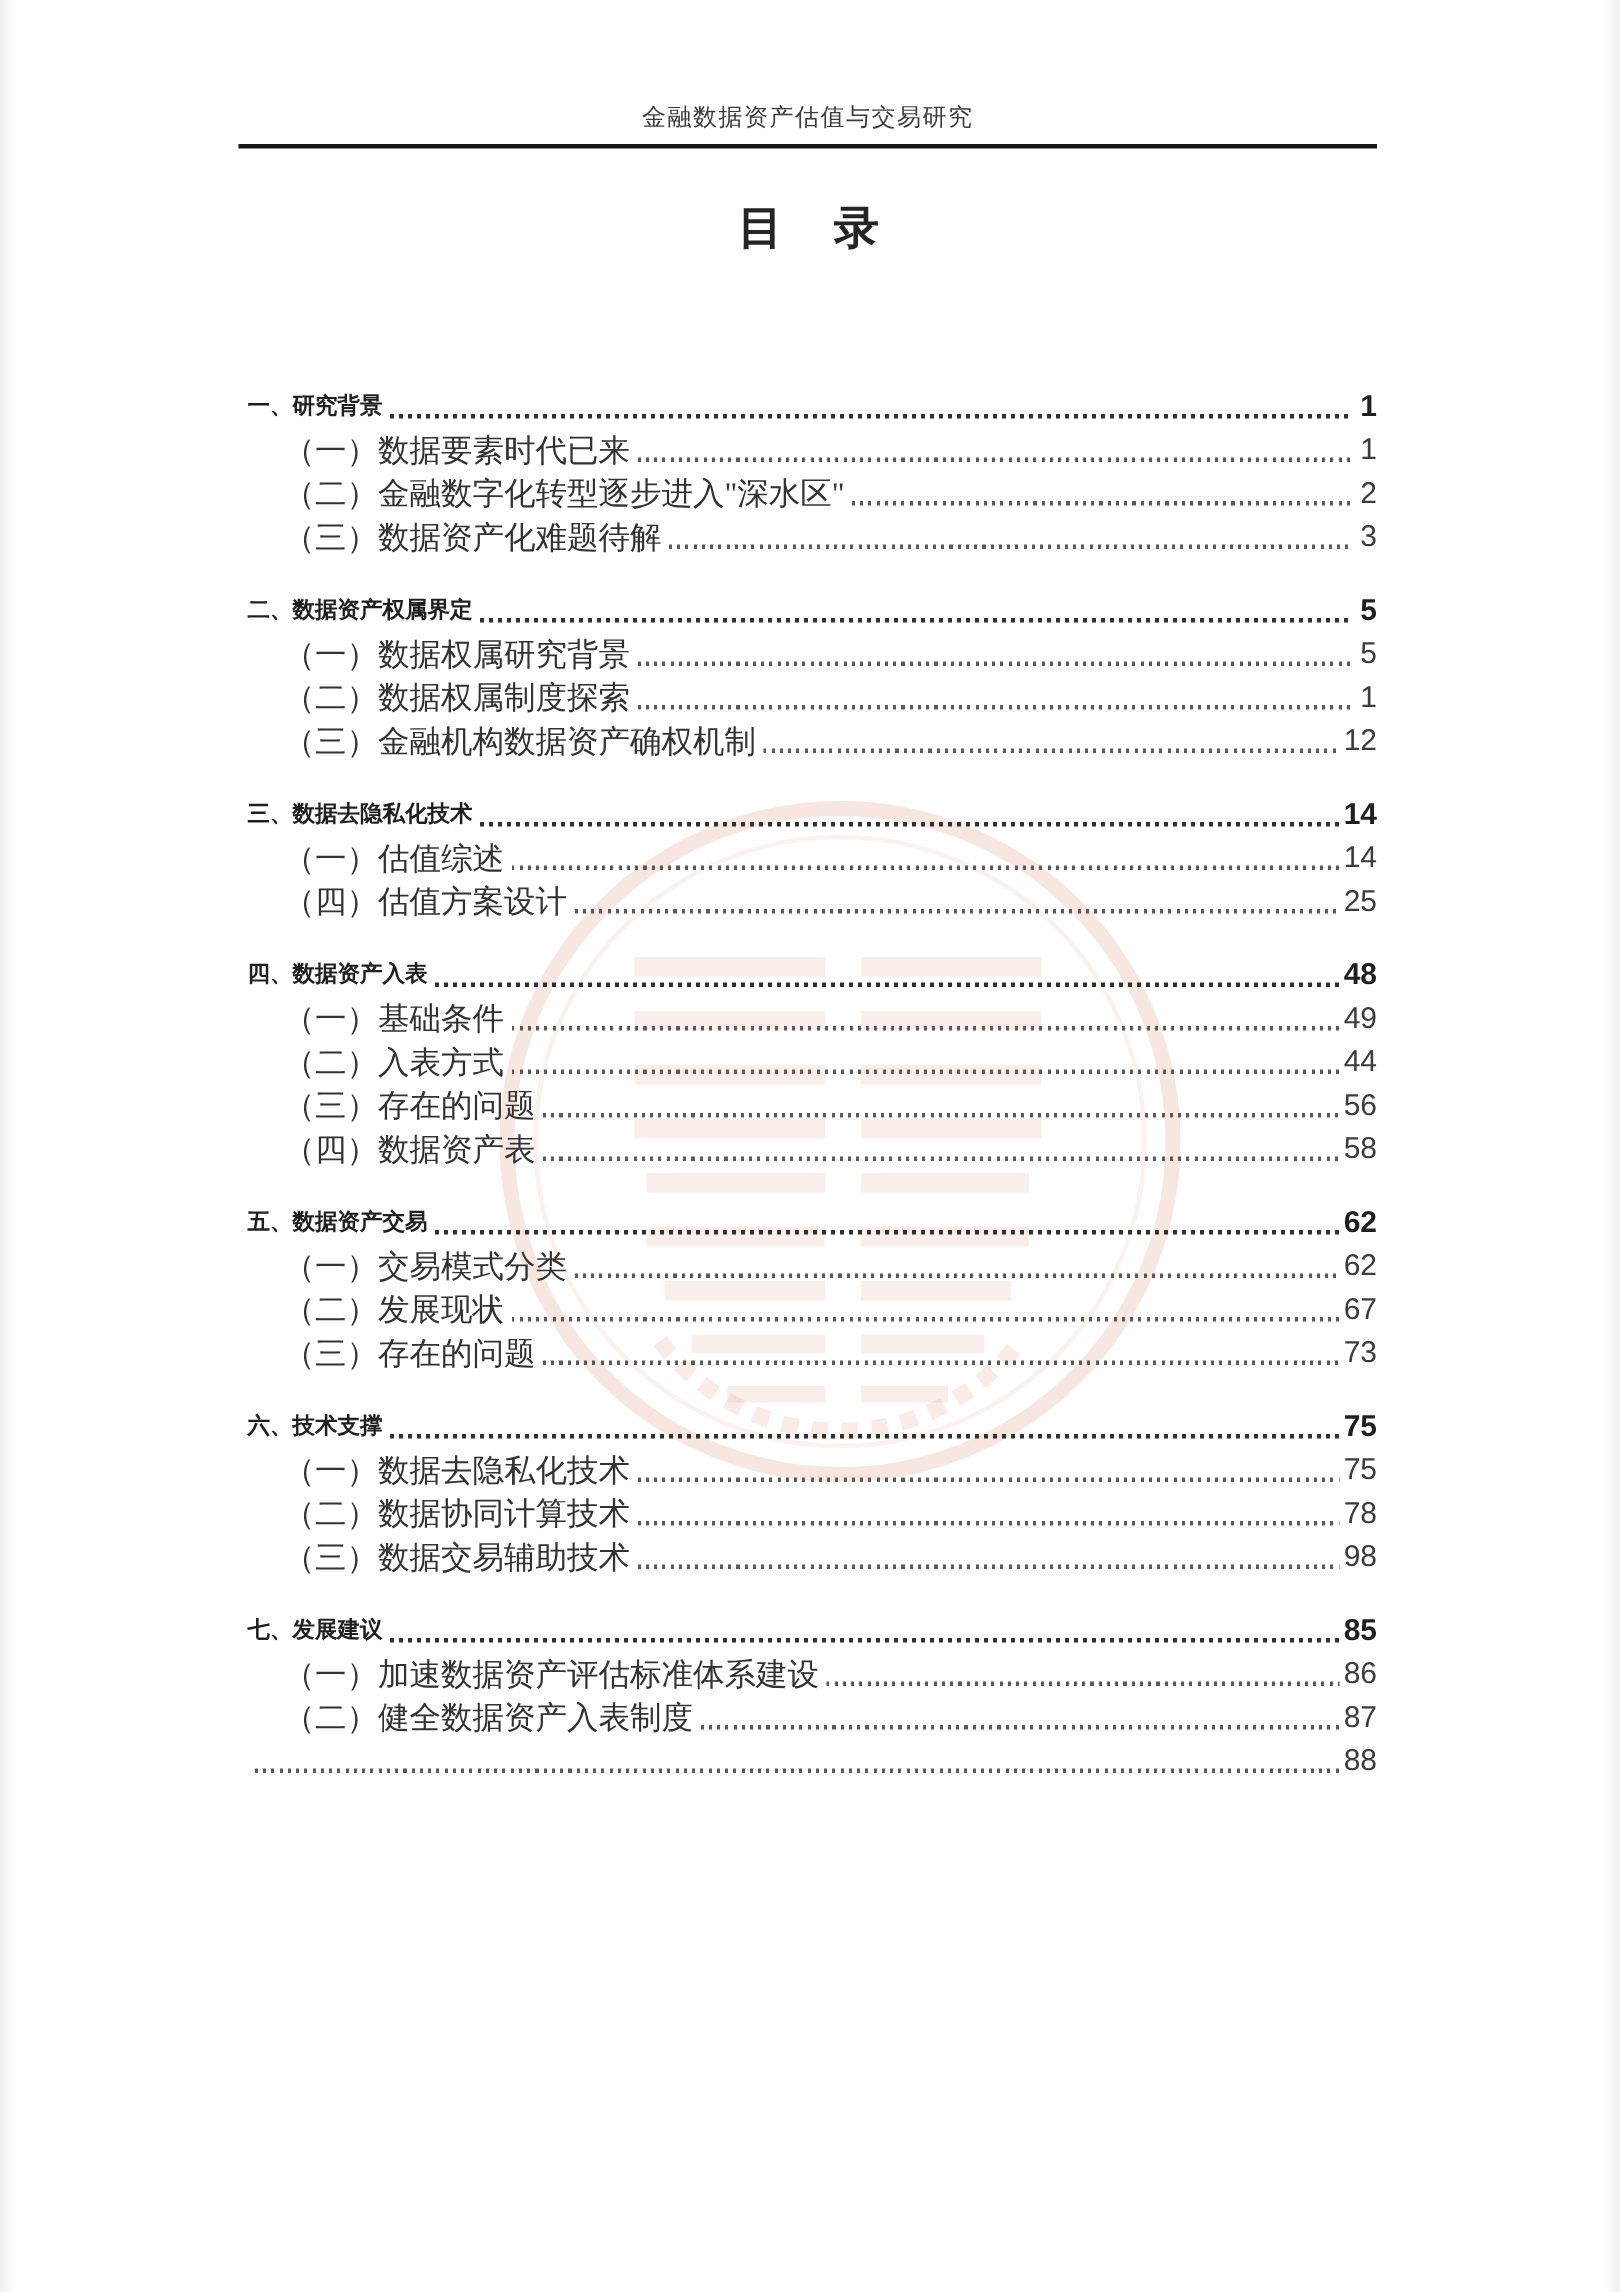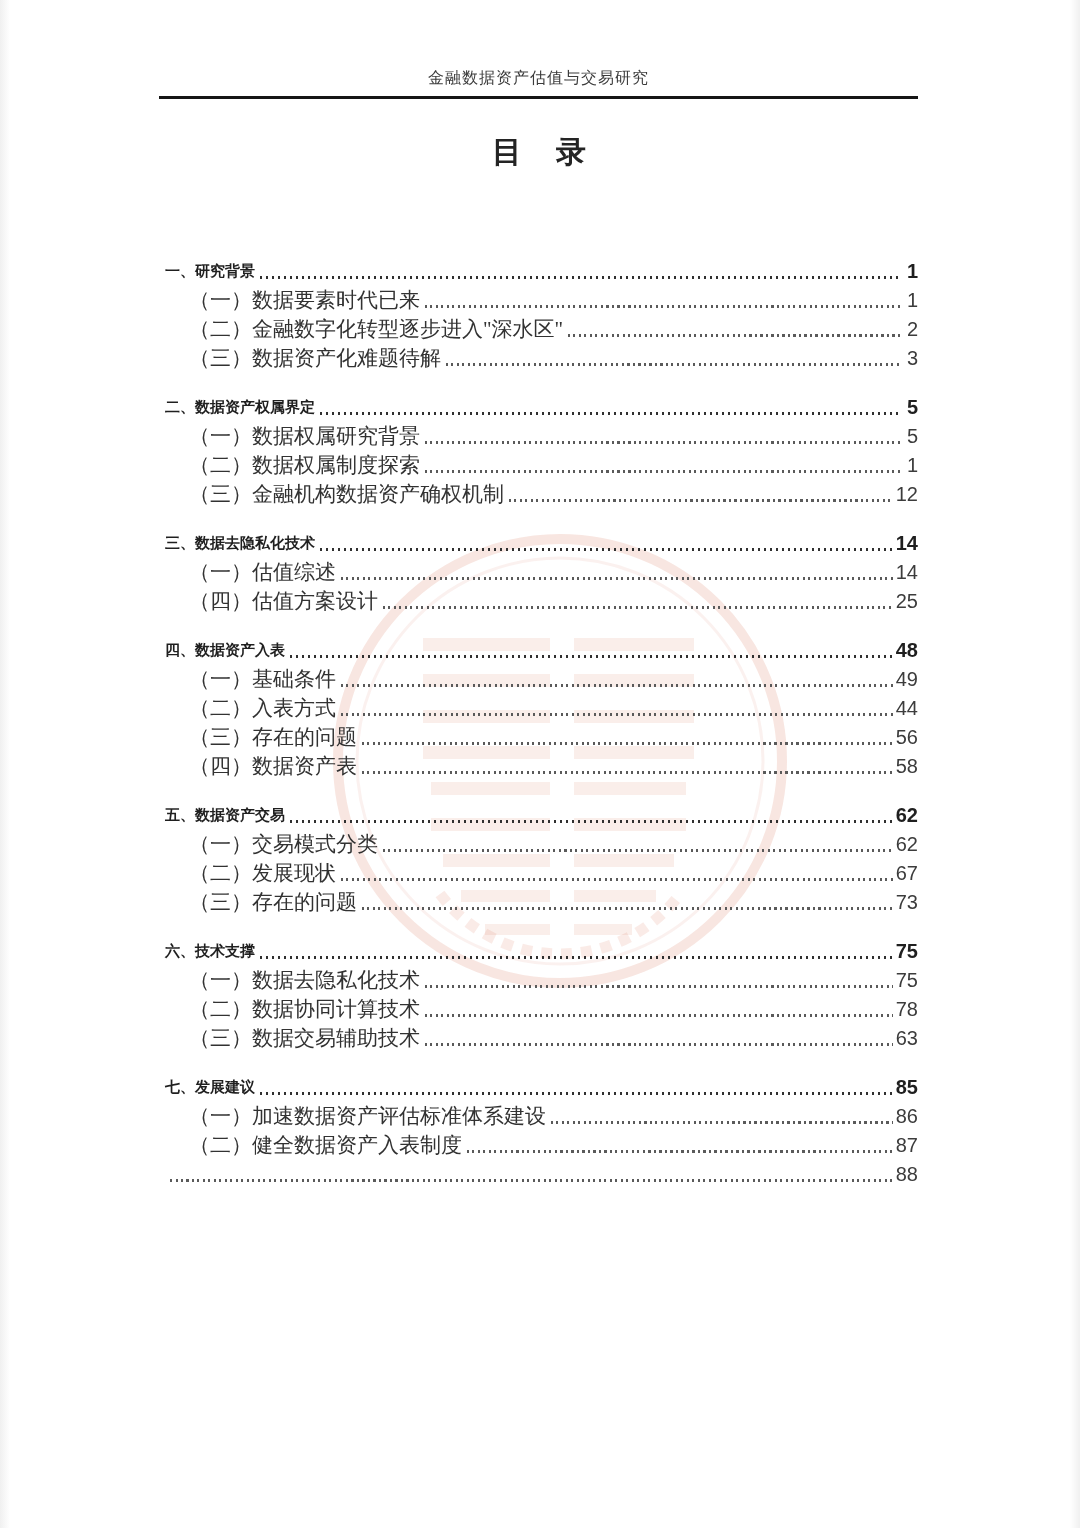--- a/index.html
+++ b/index.html
@@ -234,21 +234,21 @@
           <span class="toc-pagenum">75</span>
         </div>
         <div class="toc-row sub">
           <span class="toc-label">（二）数据协同计算技术</span>
           <span class="toc-leader"></span>
           <span class="toc-pagenum">78</span>
         </div>
         <div class="toc-row sub">
           <span class="toc-label">（三）数据交易辅助技术</span>
           <span class="toc-leader"></span>
-          <span class="toc-pagenum">63</span>
+          <span class="toc-pagenum">98</span>
         </div>
       </div>
       <div class="toc-block">
         <div class="toc-row section">
           <span class="toc-label">七、发展建议</span>
           <span class="toc-leader"></span>
           <span class="toc-pagenum">85</span>
         </div>
         <div class="toc-row sub">
           <span class="toc-label">（一）加速数据资产评估标准体系建设</span>

